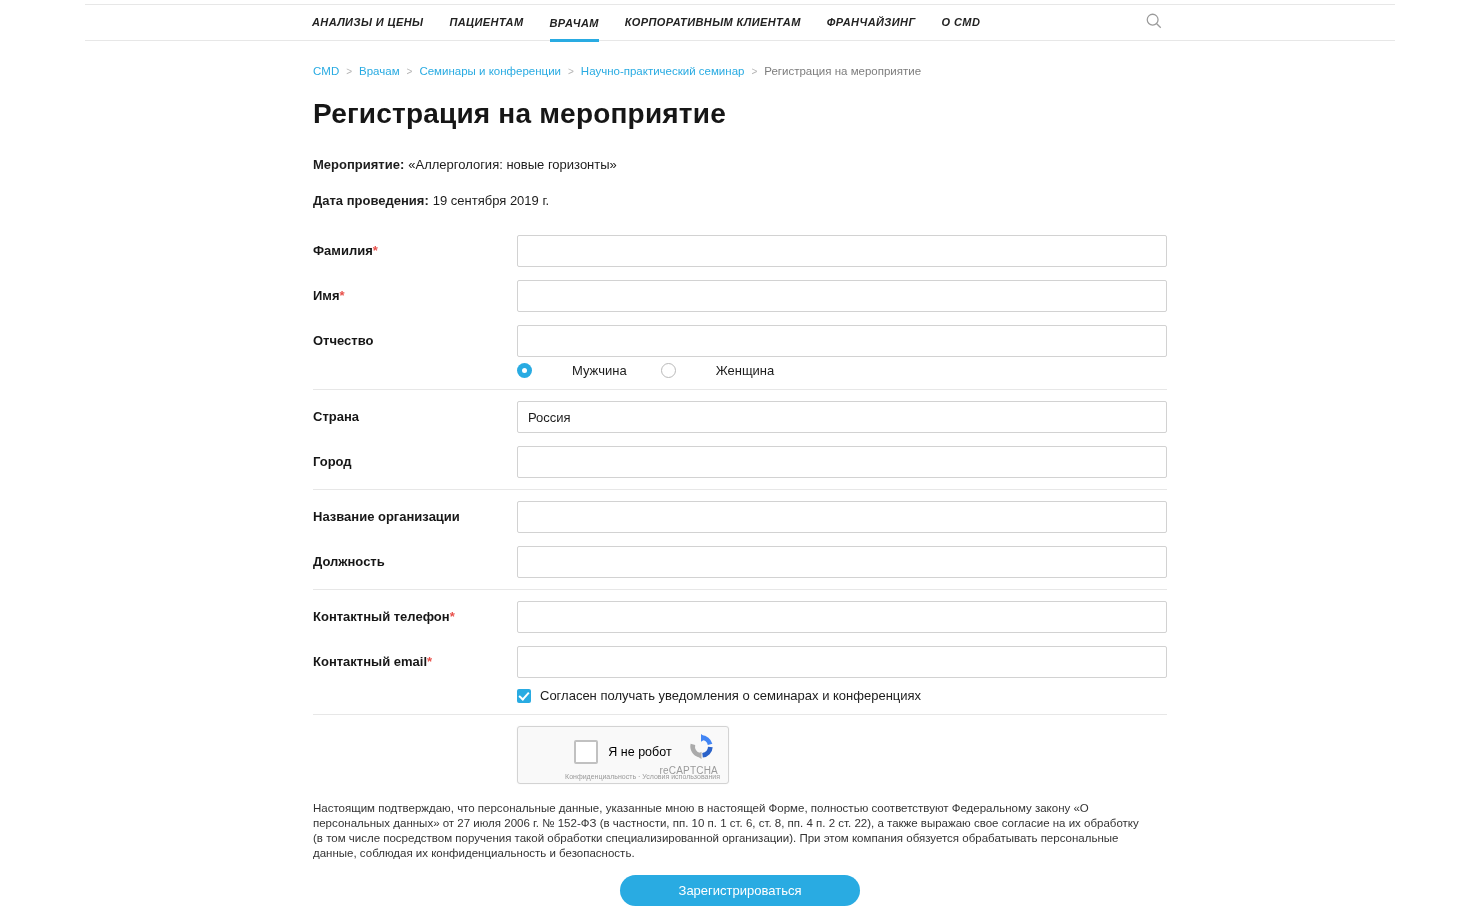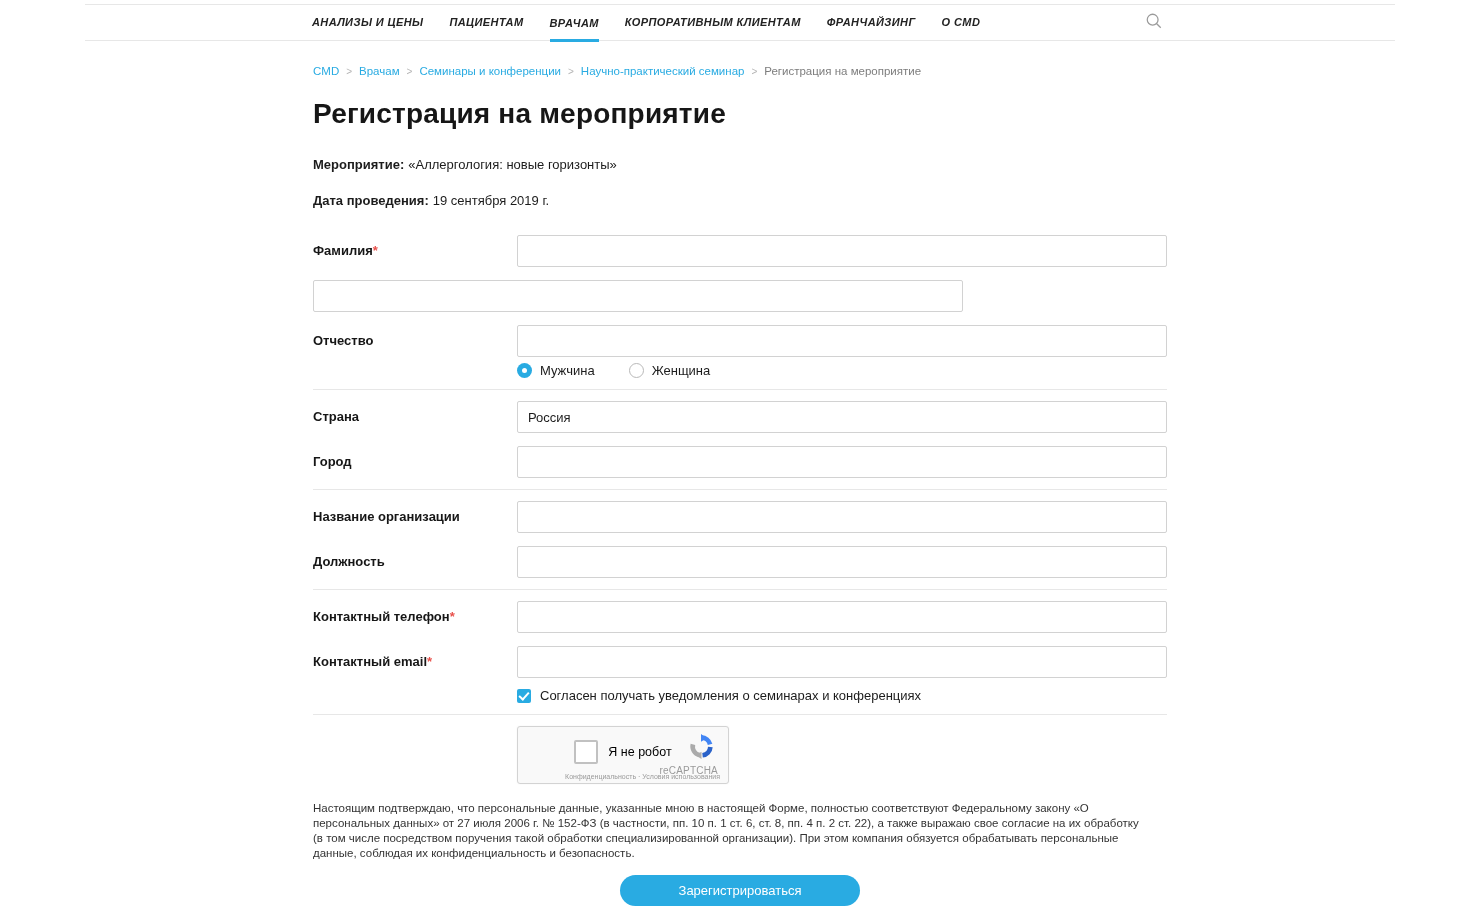--- a/index.html
+++ b/index.html
@@ -44,21 +44,21 @@
   .row-label { width:204px; padding-top:8px; font-size:13px; font-weight:700; color:#161616; }
   .req { color:#e8504a; font-weight:700; }
   .text-input {
     width:650px; height:32px; border:1px solid #d2d2d2; border-radius:2px;
     font-family:inherit; font-size:13px; color:#1c1c1c; padding:0 10px; outline:none; background:#fff;
   }
 
   .divider { border:none; border-top:1px solid #e7e7e7; margin:11px 0; width:854px; }
 
   .gender-row { display:flex; align-items:center; margin:6px 0 11px 204px; }
-  .radio-opt { display:flex; align-items:center; margin-right:34px; cursor:pointer; font-size:13px; }
+  .radio-opt { display:flex; align-items:center; margin-right:34px; cursor:pointer; font-size:13px;gap:32px; }
   .radio { width:15px; height:15px; border-radius:50%; margin-right:8px; position:relative; }
   .radio.on { background:#29abe2; }
   .radio.on::after { content:""; position:absolute; left:5px; top:5px; width:5px; height:5px; border-radius:50%; background:#fff; }
   .radio.off { background:#fff; border:1px solid #b9b9b9; }
 
   .consent-row { display:flex; align-items:center; margin:10px 0 10px 204px; font-size:13px; cursor:pointer; }
   .checkbox { width:14px; height:14px; border-radius:2px; margin-right:9px; position:relative; flex:0 0 auto; }
   .checkbox.checked { background:#29abe2; }
   .checkbox.checked::after {
     content:""; position:absolute; left:4px; top:1px; width:4px; height:8px;
@@ -125,20 +125,21 @@
   </div>
 
   <form class="form">
 
     <div class="row">
       <div class="row-label"><span>Фамилия</span><span class="req">*</span></div>
       <input class="text-input" type="text" value="" style="">
     </div>
 
     <div class="row">
+      <div class="row-label"><span>Имя</span><span class="req">*</span></div>
       <input class="text-input" type="text" value="" style="">
     </div>
 
     <div class="row" style="margin-bottom:6px;">
       <div class="row-label"><span>Отчество</span></div>
       <input class="text-input" type="text" value="" style="">
     </div>
 
     <div class="gender-row">
       <label class="radio-opt">

